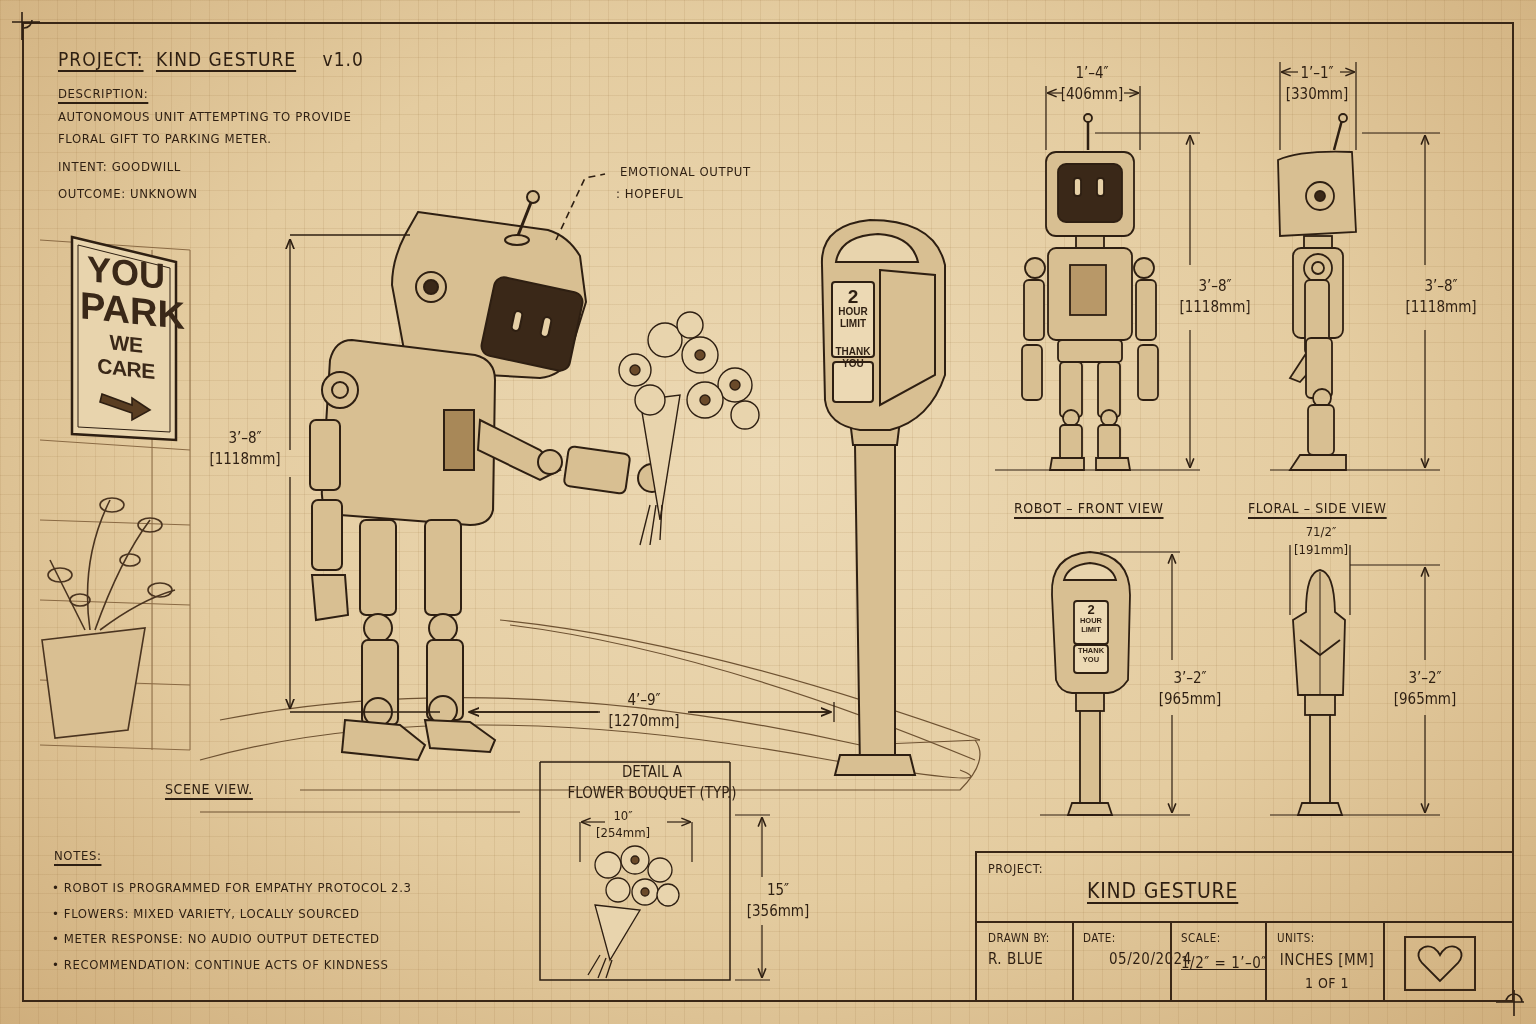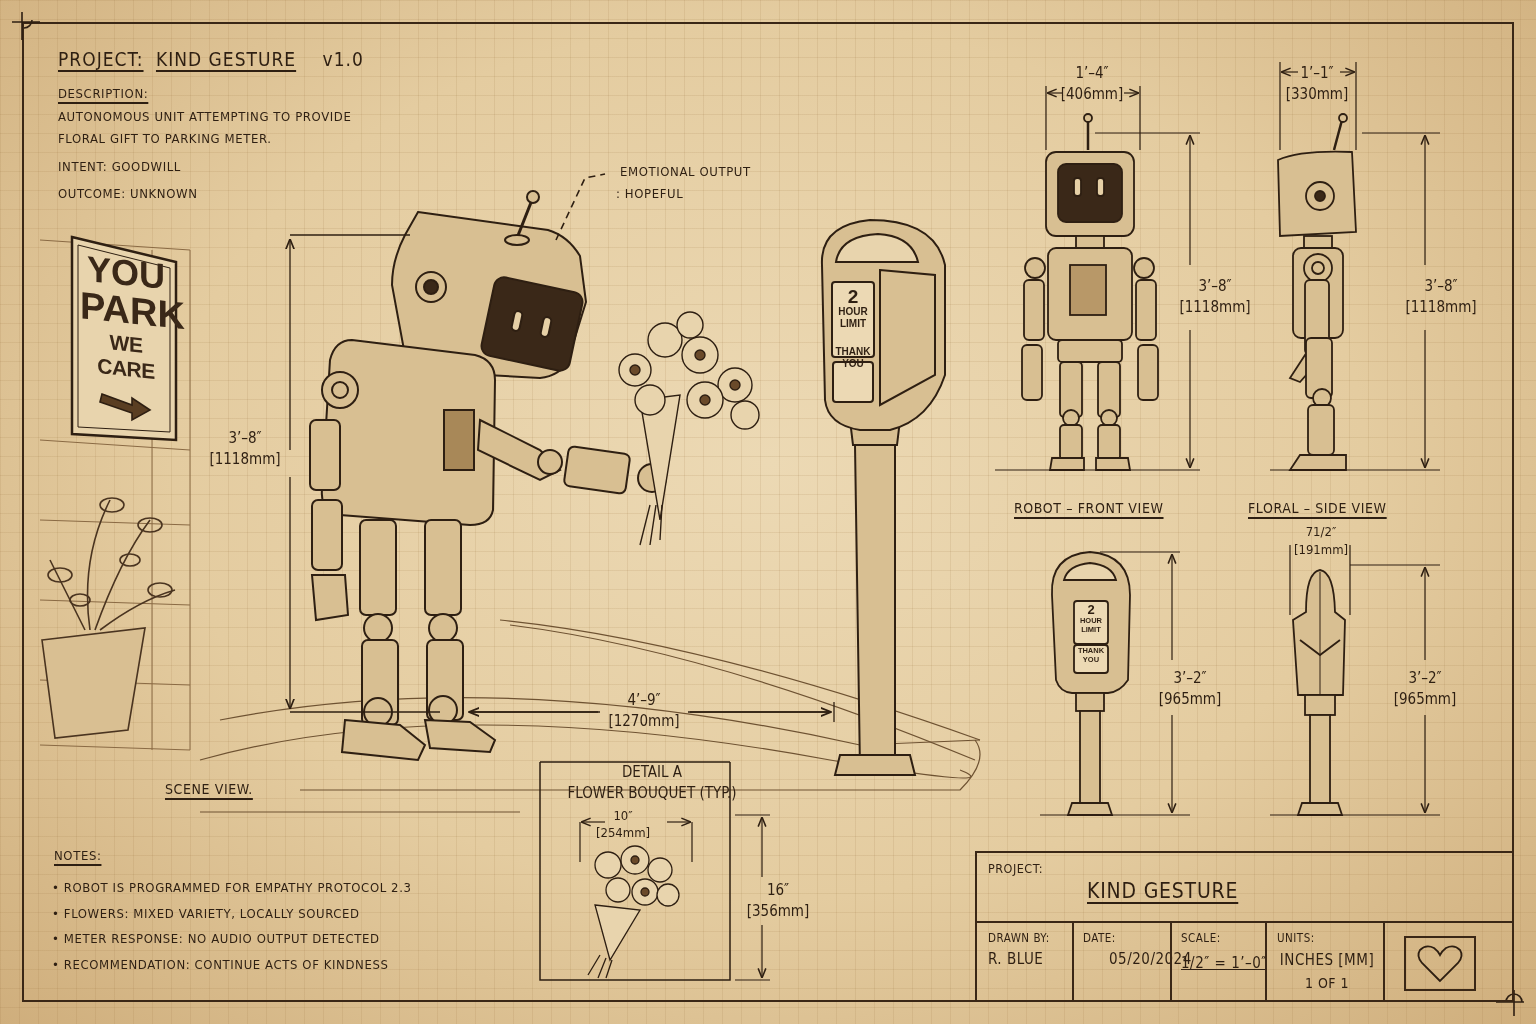--- a/index.html
+++ b/index.html
@@ -307,21 +307,21 @@
 
 <div class="abs dim" style="left:540px;top:762px;width:224px;">
   <div>DETAIL A</div>
   <div>FLOWER BOUQUET (TYP.)</div>
 </div>
 <div class="abs dim" style="left:588px;top:808px;width:70px;font-size:13px;line-height:1.3;">
   <div>10″</div>
   <div>[254mm]</div>
 </div>
 <div class="abs dim" style="left:738px;top:880px;width:80px;">
-  <div>16″</div>
+  <div>15″</div>
   <div>[356mm]</div>
 </div>
 
 <div class="abs dim" style="left:1044px;top:63px;width:96px;">
   <div>1’–4″</div>
   <div>[406mm]</div>
 </div>
 <div class="abs dim" style="left:1272px;top:63px;width:90px;">
   <div>1’–1″</div>
   <div>[330mm]</div>

